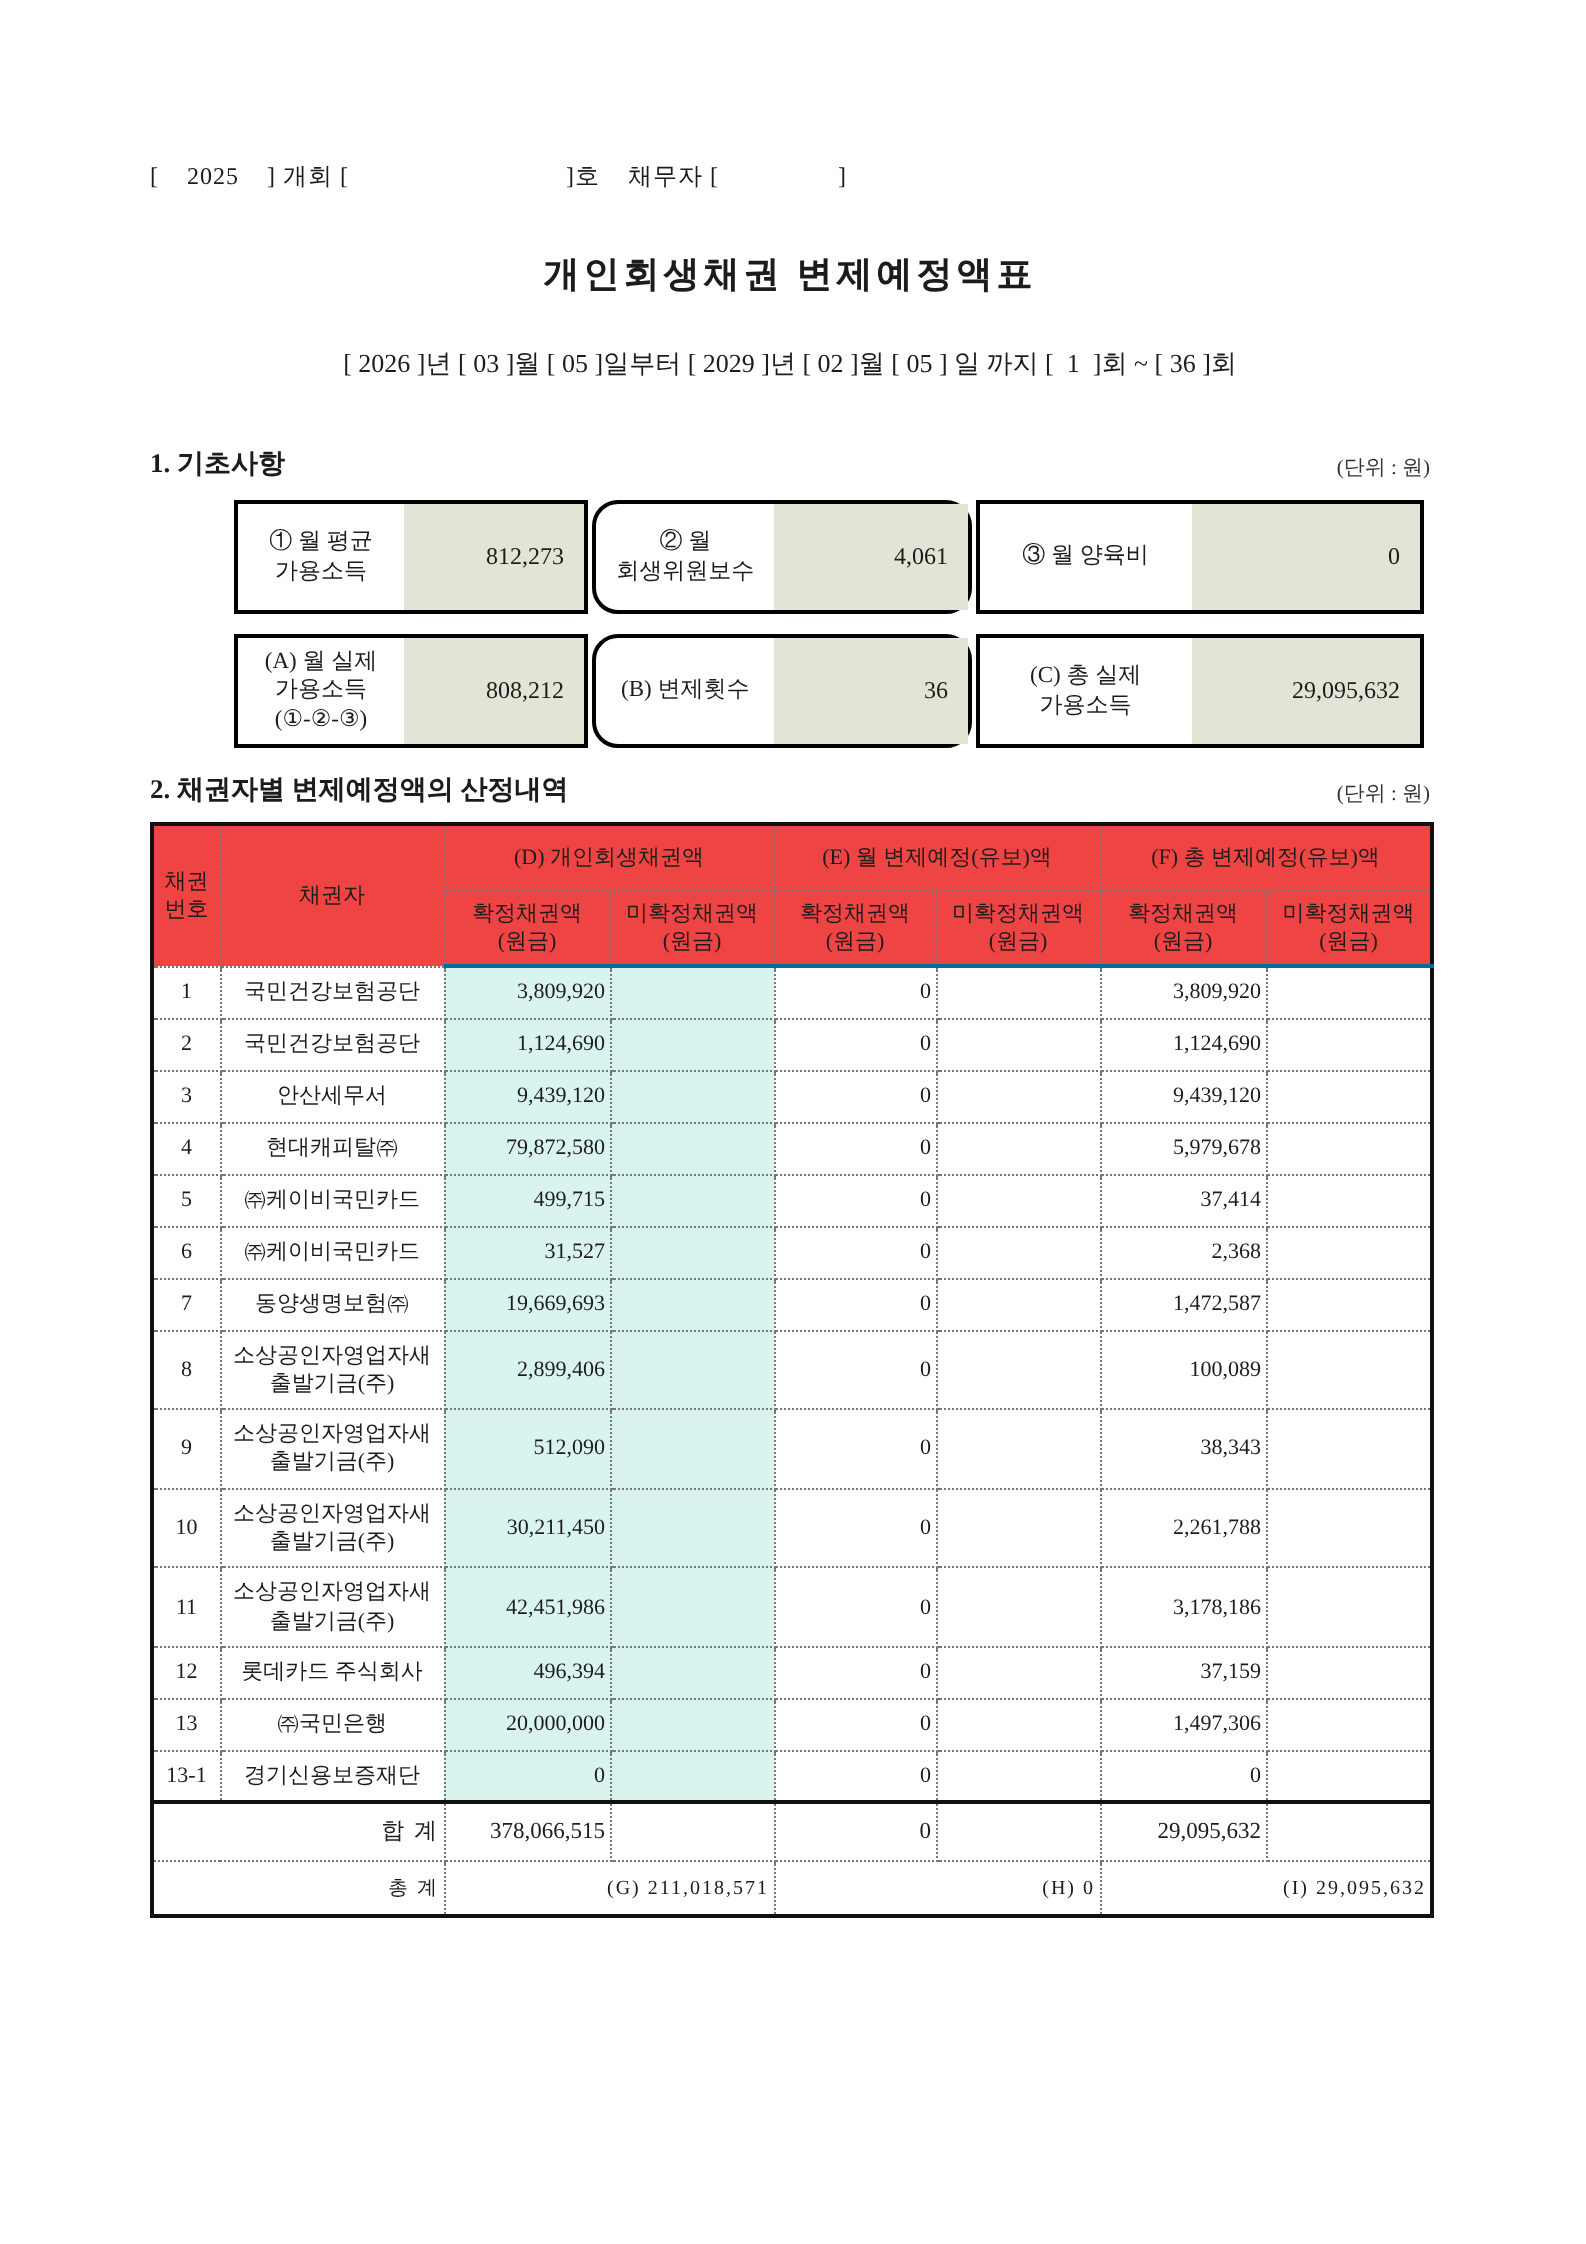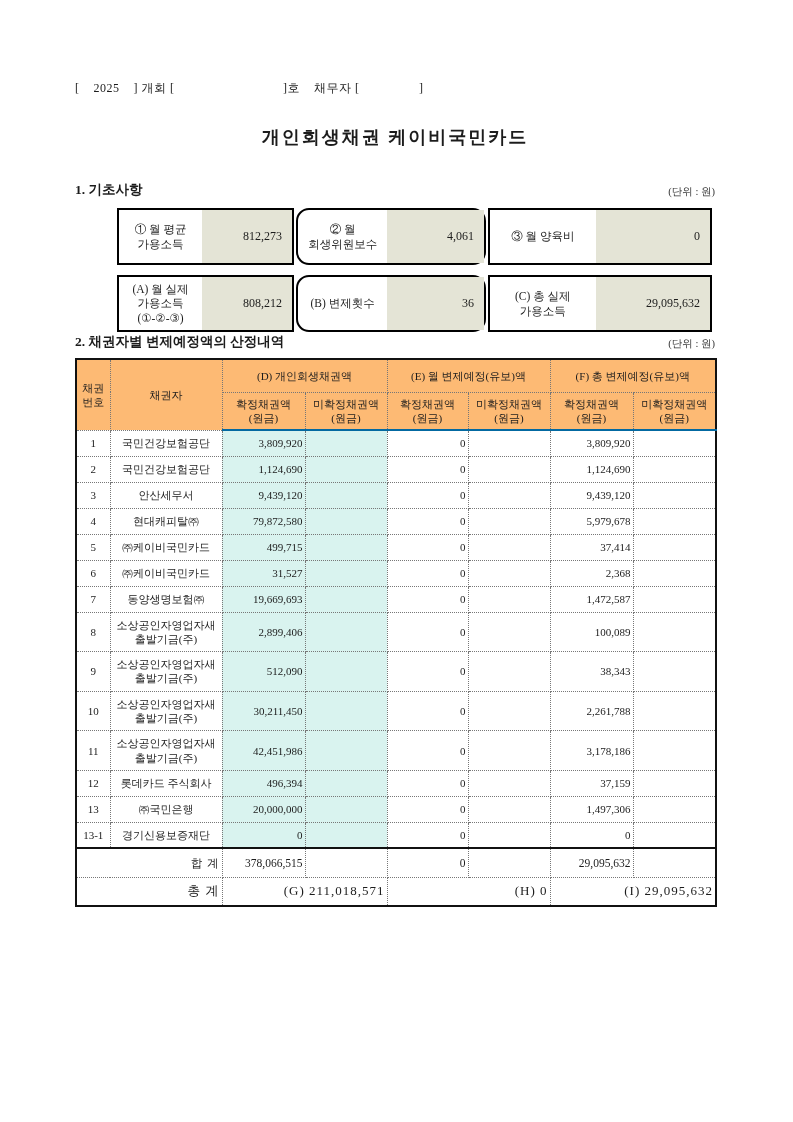--- a/index.html
+++ b/index.html
@@ -38,21 +38,21 @@
     font-size: 13px;
     white-space: pre;
   }
 
   .sec-head {
     display: flex;
     justify-content: space-between;
     align-items: flex-end;
   }
   .sec-head.first { margin-top: 32px; gap: 46px; }
-  .sec-head.second { margin-top: 1px; }
+  .sec-head.second { margin-top: 12px; }
   .sec-title { font-size: 13.5px; font-weight: bold; }
   .unit-note { font-size: 10.5px; color: #333; }
 
   .box-row {
     margin-left: 10px;
     width: 627px;
     display: flex;
     justify-content: space-between;
     padding-left: 32px;
   }
@@ -96,53 +96,54 @@
     font-size: 11px;
     table-layout: fixed;
   }
   table.main th, table.main td {
     border: 1px dotted var(--dot);
     vertical-align: middle;
   }
   table.main th {
     font-weight: normal;
     text-align: center;
-    background: #fdba74;
+    background: #ef4444;
     padding: 4px 1px;
     line-height: 1.3;
   }
   thead tr.group-row th { height: 33px; }
   thead tr.sub-row th { height: 37px; }
   thead tr.sub-row th { border-bottom: 2px solid #0369a1; }
   .pre { white-space: pre-line; }
 
   table.main td {
     padding: 5px 2px;
     height: 26px;
     line-height: 1.3;
   }
   td.c-no { text-align: center; }
   td.c-cred { text-align: center; word-break: break-all; padding: 4px 3px; }
   td.num-cell { text-align: right; padding-right: 10px; }
   td.e-num { text-align: right; padding-right: 14px; }
   td.hl { background: var(--hl); }
 
   tr.subtotal-row td { border-top: 2px solid #111; height: 29px; font-size: 11.5px; }
-  tr.grand-row td { height: 28px; font-size: 13px; }
+  tr.grand-row td { height: 28px; font-size: 10px; }
   td.center { text-align: right; letter-spacing: 1px; }
 </style>
 </head>
 <body>
 
 <div class="content">
 
   <div class="case-line">[    2025    ] 개회 [                               ]호    채무자 [                 ]</div>
 
-  <div class="doc-title">개인회생채권 케이비국민카드</div>
-
+  <div class="doc-title">개인회생채권 변제예정액표</div>
+
+  <div class="period-line">[ 2026 ]년 [ 03 ]월 [ 05 ]일부터 [ 2029 ]년 [ 02 ]월 [ 05 ] 일 까지 [  1  ]회 ~ [ 36 ]회</div>
 
   <div class="sec-head first">
     <div class="sec-title">1. 기초사항</div>
     <div class="unit-note">(단위 : 원)</div>
   </div>
 
   <div class="box-row r1">
     <div class="ibox w1">
       <div class="ibox-label">① 월 평균
 가용소득</div>

